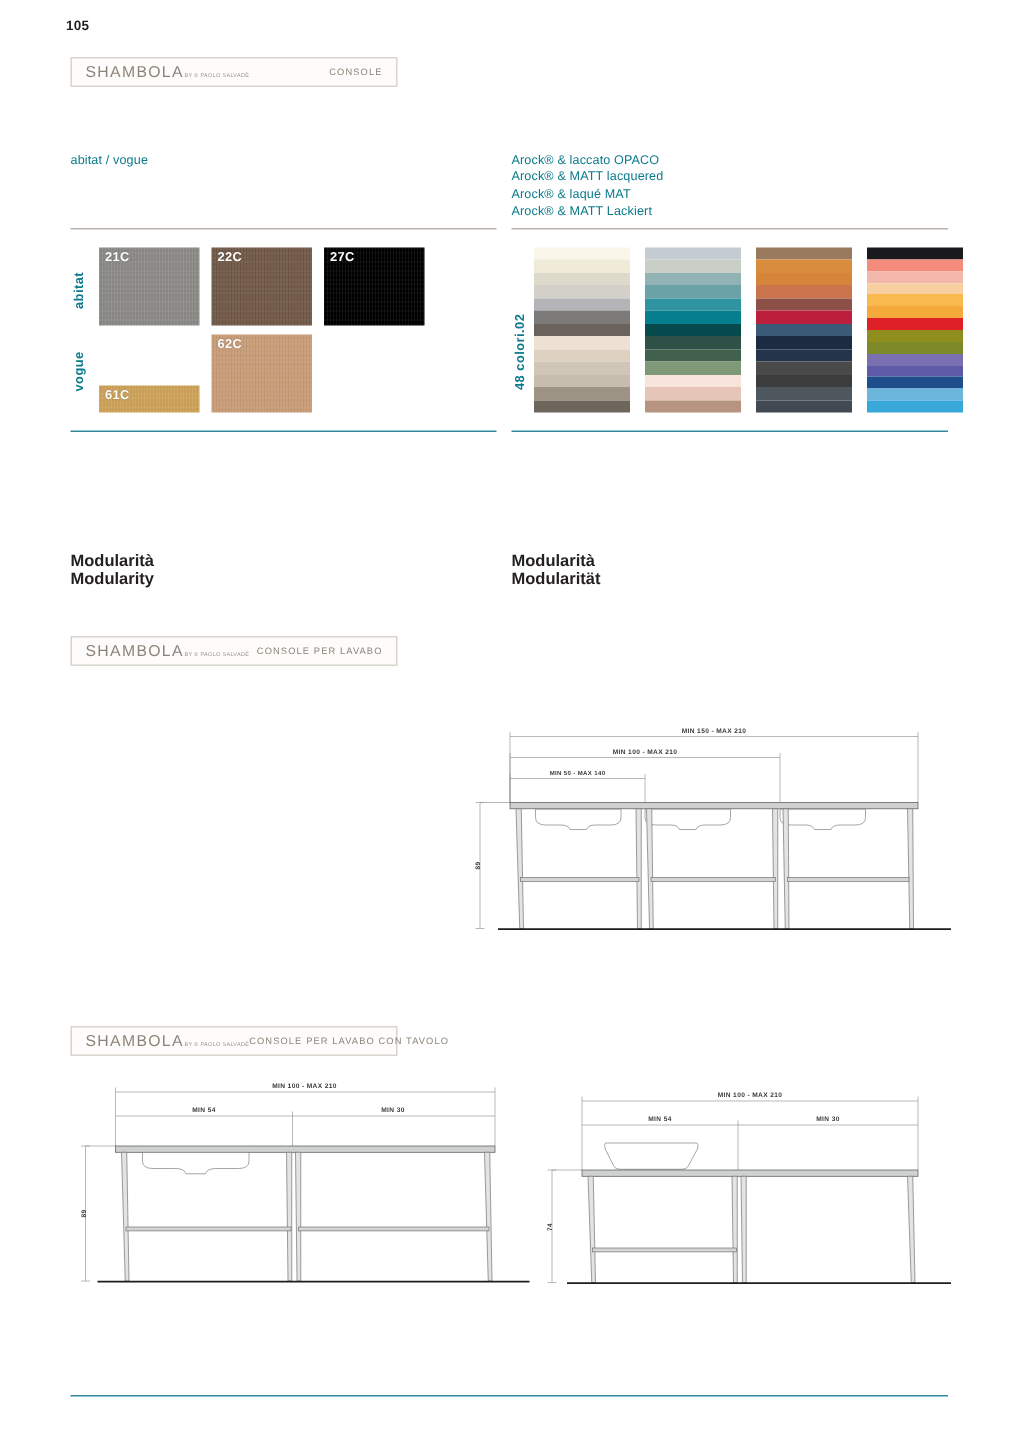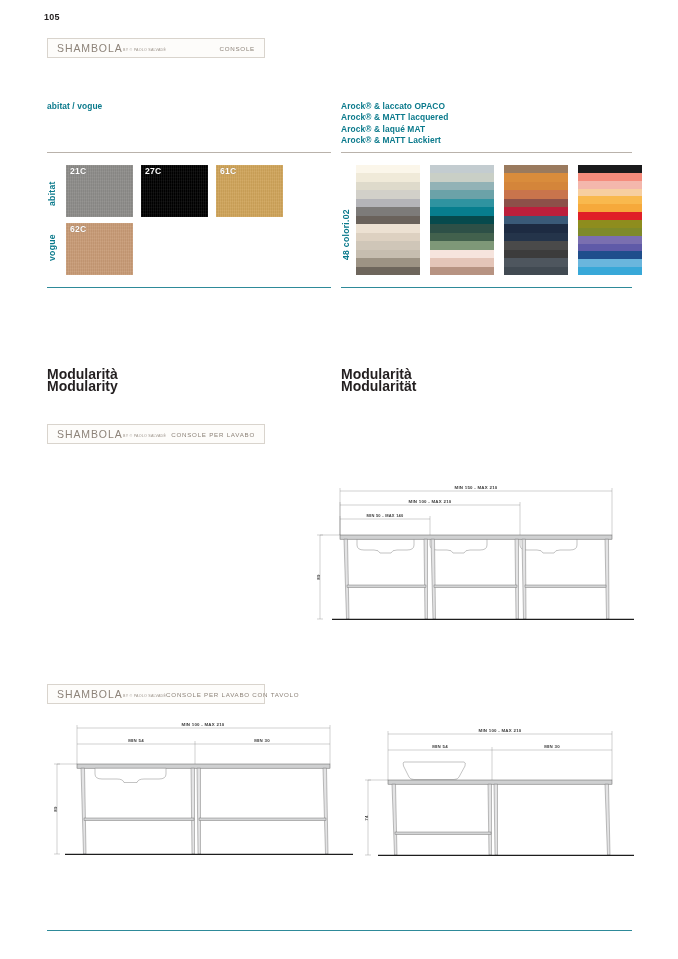--- a/index.html
+++ b/index.html
@@ -58,21 +58,21 @@
   }
 
   #plate-console { left: 47px; top: 38px; width: 218px; }
   #plate-lavabo  { left: 47px; top: 424px; width: 218px; }
   #plate-tavolo  { left: 47px; top: 684px; width: 218px; }
 
   
   .fin-head {
     position: absolute;
     font-size: 8.4px;
-    font-weight: bold;
+    font-weight: normal;
     color: #0b7a8c;
     line-height: 11.3px;
     letter-spacing: 0.1px;
   }
   #fin-head-left  { left: 47px; top: 101px; }
   #fin-head-right { left: 341px; top: 101px; }
 
   .rule-grey {
     position: absolute;
     height: 1px;
@@ -147,21 +147,21 @@
     width: 64px;
     height: 110px;
     display: flex;
     flex-direction: column;
   }
   .lacq-col > i { display: block; flex: 1 1 auto; }
 
   
   .mod-head {
     position: absolute;
-    font-size: 14px;
+    font-size: 11px;
     font-weight: bold;
     color: #231f20;
     line-height: 11.5px;
   }
   #mod-left  { left: 47px; top: 369px; }
   #mod-right { left: 341px; top: 369px; }
 
   
   .draw { position: absolute; }
   #draw-1 { left: 312px; top: 482px; width: 322px; height: 150px; }
@@ -211,25 +211,29 @@
 
 <div class="vlabel" id="vl-abitat">abitat</div>
 <div class="vlabel" id="vl-vogue">vogue</div>
 <div class="vlabel" id="vl-colori">48 colori.02</div>
 
 <div class="swatch-grid" id="swatch-grid">
     <div class="swatch" style="background: rgb(140, 139, 136);">
       <span class="tex"></span>
       <span class="code">21C</span>
     </div>
+    <div class="swatch" style="background: rgb(110, 86, 68);">
+      <span class="tex"></span>
+      <span class="code">22C</span>
+    </div>
     <div class="swatch" style="background: #000000;">
       <span class="tex"></span>
       <span class="code">27C</span>
     </div>
-    <div class="swatch" style="background: rgb(207, 163, 89);">
+    <div class="swatch" style="background: rgb(207, 163, 89); margin-top: 34px;">
       <span class="tex"></span>
       <span class="code">61C</span>
     </div>
     <div class="swatch" style="background: rgb(199, 154, 117);">
       <span class="tex"></span>
       <span class="code">62C</span>
     </div>
   </div>
 
 <div class="lacq-wrap" id="lacq-wrap">

